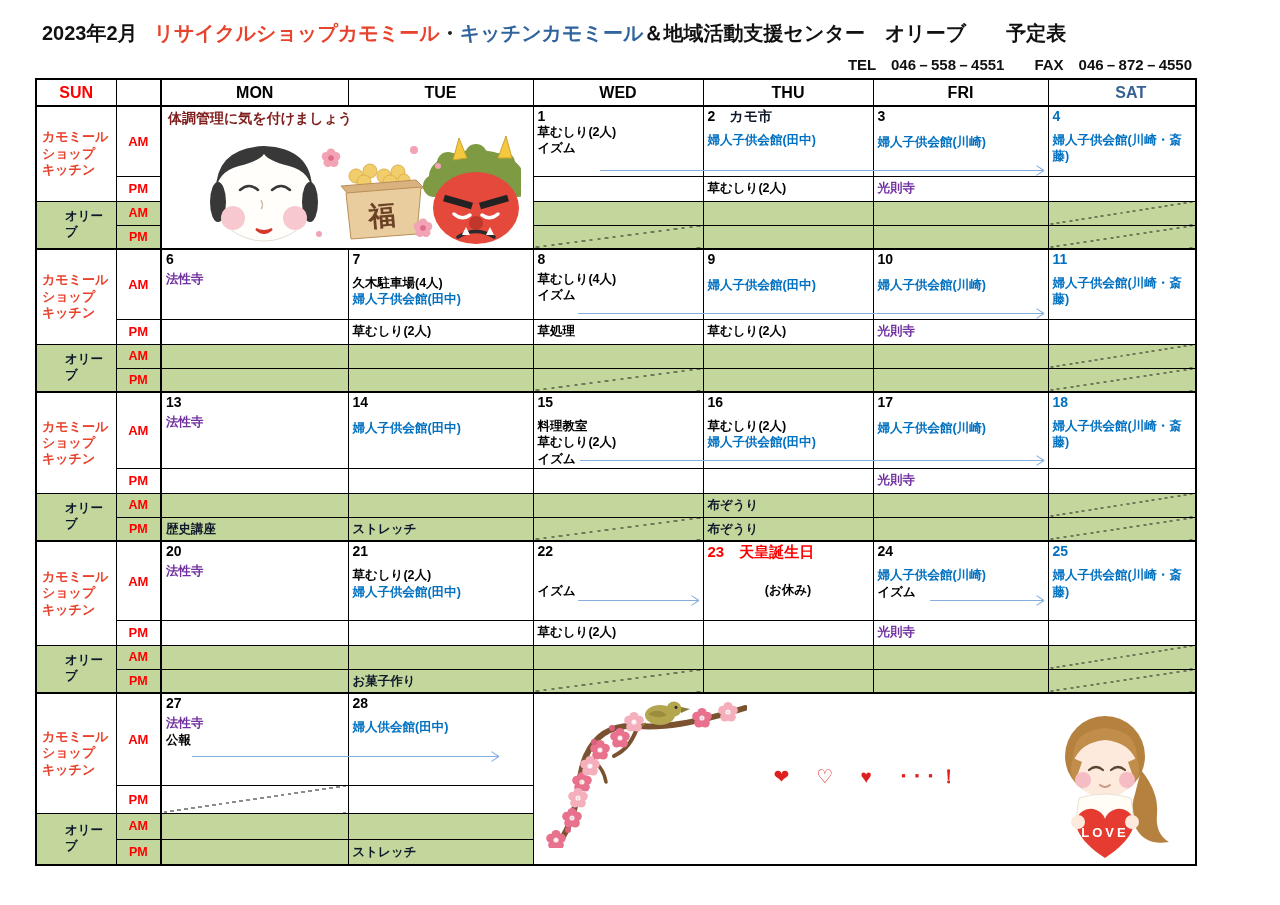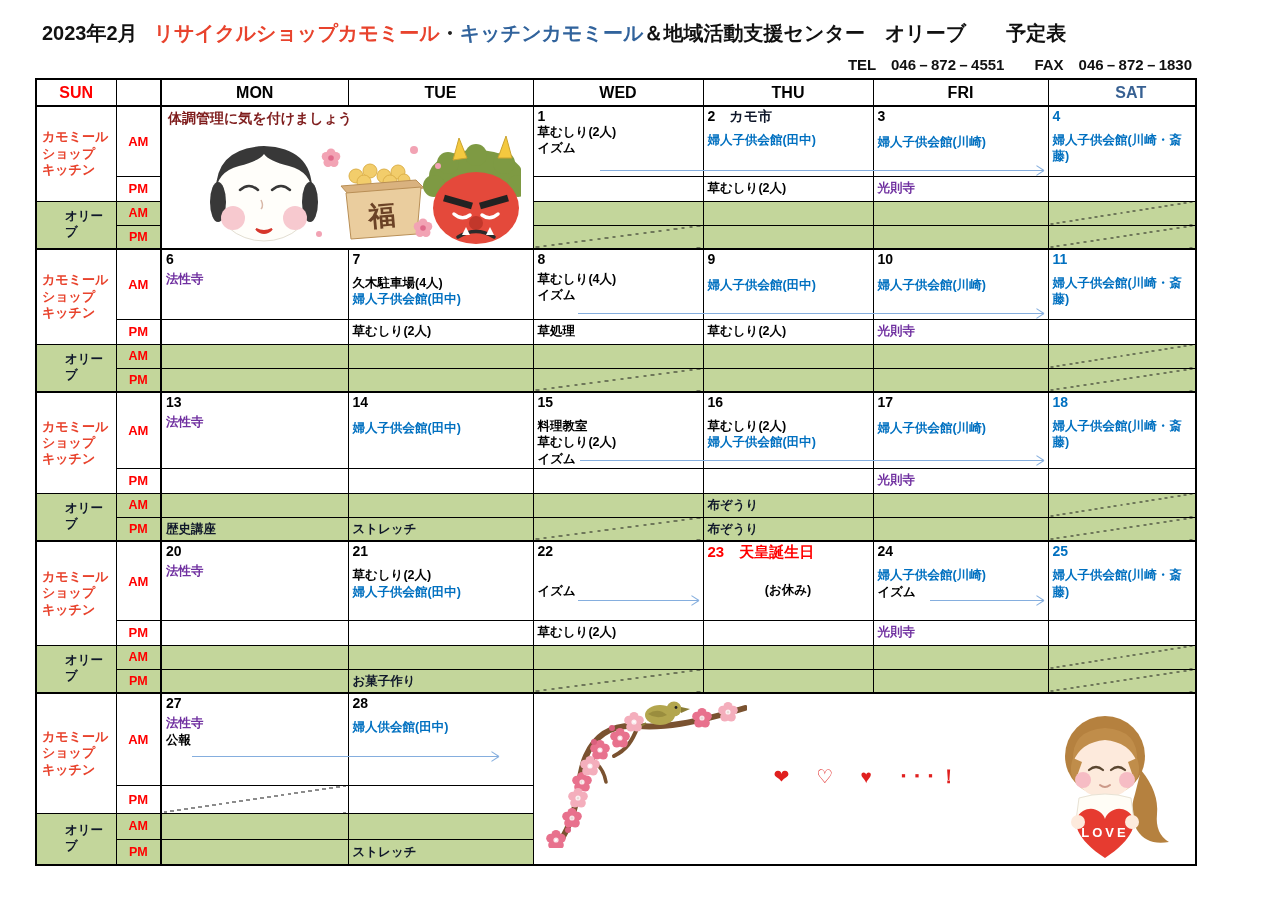--- a/index.html
+++ b/index.html
@@ -53,21 +53,21 @@
   .footnote{position:absolute;right:90px;top:864px;font-size:13.5px;color:#111;}
 </style>
 </head>
 <body>
 
 <div id="page">
 
   <div class="title">
     <span class="month">2023年2月</span><span class="shop">リサイクルショップカモミール</span><span class="dot">・</span><span class="kitchen">キッチンカモミール</span><span class="suffix">＆地域活動支援センター　オリーブ　　予定表</span>
   </div>
-  <div class="telfax">TEL　046－872－4551　　FAX　046－872－1830</div>
+  <div class="telfax">TEL　046－558－4551　　FAX　046－872－4550</div>
 
   <table class="cal">
     <colgroup>
       <col style="width:80px">
         <col style="width:45px">
         <col style="width:187px">
         <col style="width:185px">
       <col style="width:170px">
         <col style="width:170px">
         <col style="width:175px">

